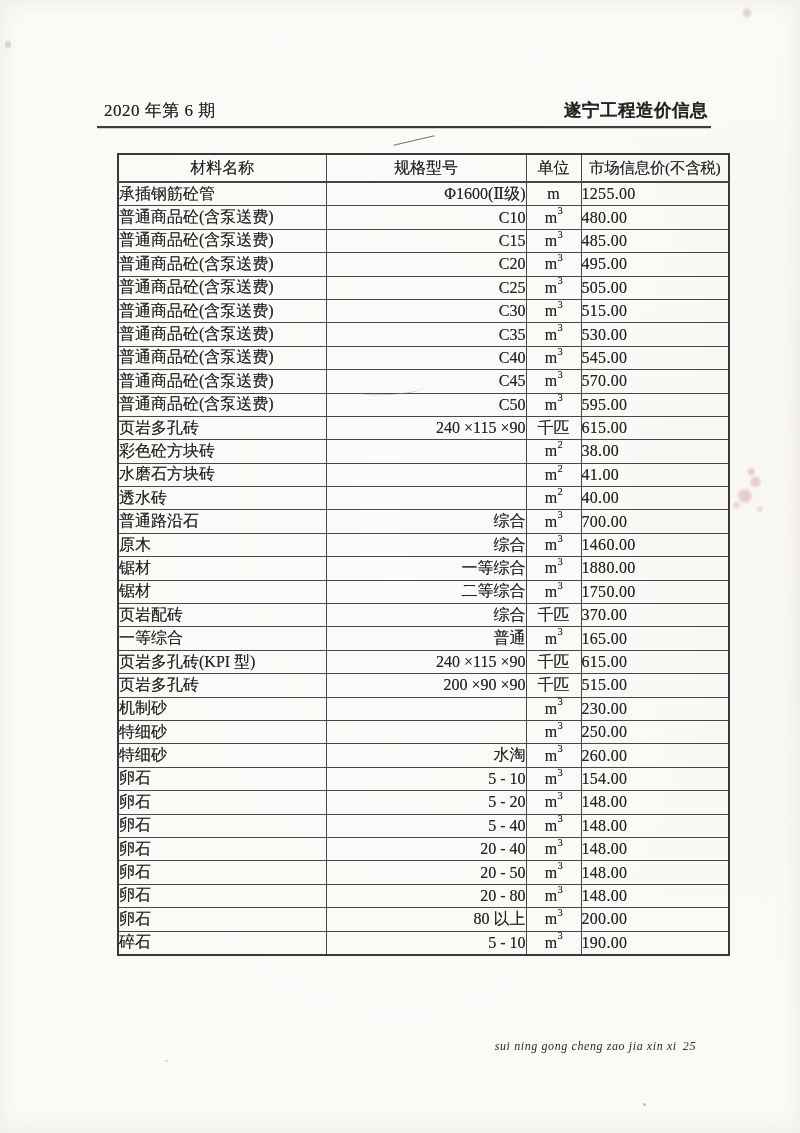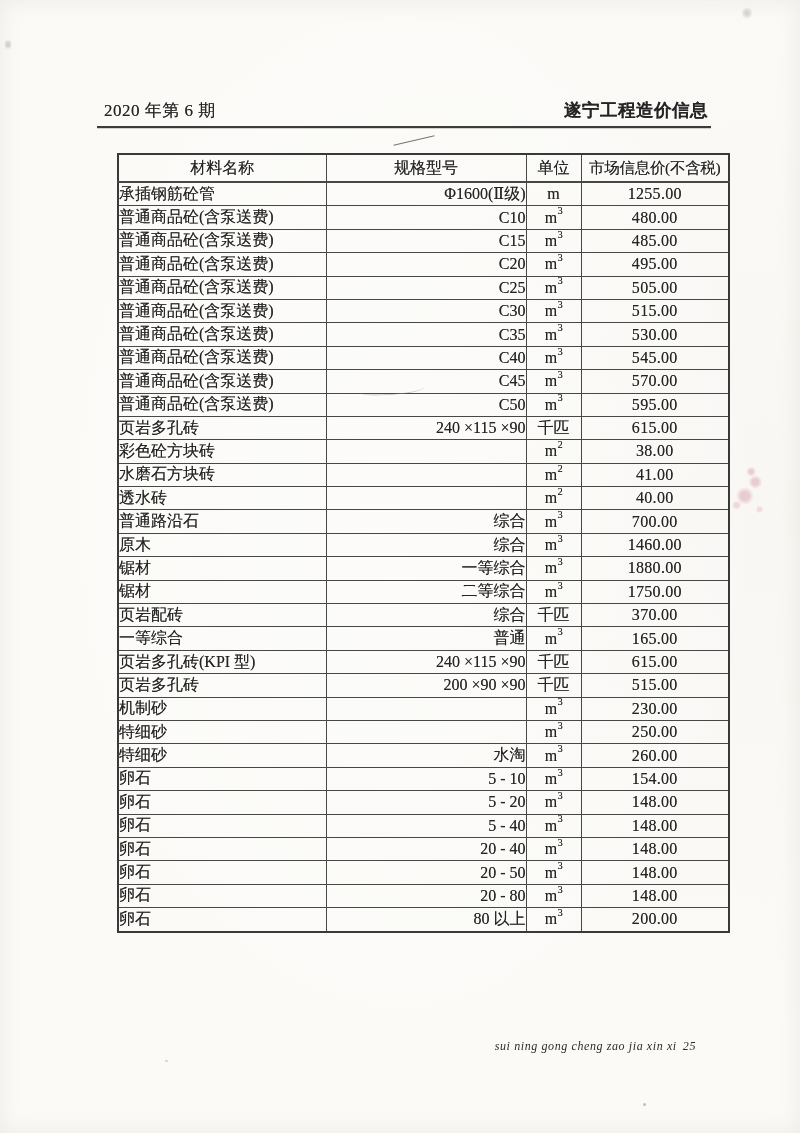--- a/index.html
+++ b/index.html
@@ -43,21 +43,21 @@
     overflow:hidden;white-space:nowrap;
     text-shadow:0 0 .5px rgba(40,40,40,.6);
     font-weight:normal;
   }
   table.price-table{border:2.4px solid #393939;}
   table.price-table th{height:26px;text-align:center;padding:0;border-bottom-width:2px;}
   table.price-table td{height:22.4px;padding:0;}
   td.c-name{text-align:left;padding-left:6px;}
   td.c-spec{text-align:right;padding-left:8px;}
   td.c-unit{text-align:center;}
-  td.c-price{text-align:center;letter-spacing:.3px;}
+  td.c-price{letter-spacing:.3px;}
   th.h-price{font-size:15.5px;letter-spacing:-.3px;}
   sup{font-size:10.5px;line-height:0;position:relative;top:-2px;left:.5px;}
 
   
   .page-footer{
     position:absolute;right:104px;top:1039px;
     font-style:italic;font-size:12px;letter-spacing:.6px;color:#2b2b2b;
   }
   .page-footer .pageno{padding-left:6px;font-style:italic;}
 
@@ -303,20 +303,26 @@
         <td class="c-spec">20 - 80</td>
         <td class="c-unit">m<sup>3</sup></td>
         <td class="c-price">148.00</td>
       </tr>
       <tr>
         <td class="c-name">卵石</td>
         <td class="c-spec">80 以上</td>
         <td class="c-unit">m<sup>3</sup></td>
         <td class="c-price">200.00</td>
       </tr>
+      <tr>
+        <td class="c-name">碎石</td>
+        <td class="c-spec">5 - 10</td>
+        <td class="c-unit">m<sup>3</sup></td>
+        <td class="c-price">190.00</td>
+      </tr>
     </tbody>
 </table>
 
 <div class="page-footer">
   <span>sui ning gong cheng zao jia xin xi</span><span class="pageno">25</span>
 </div>
 
 <div class="artifact a-slash"></div>
 <div class="artifact a-pink"></div>
 <div class="artifact a-corner"></div>

